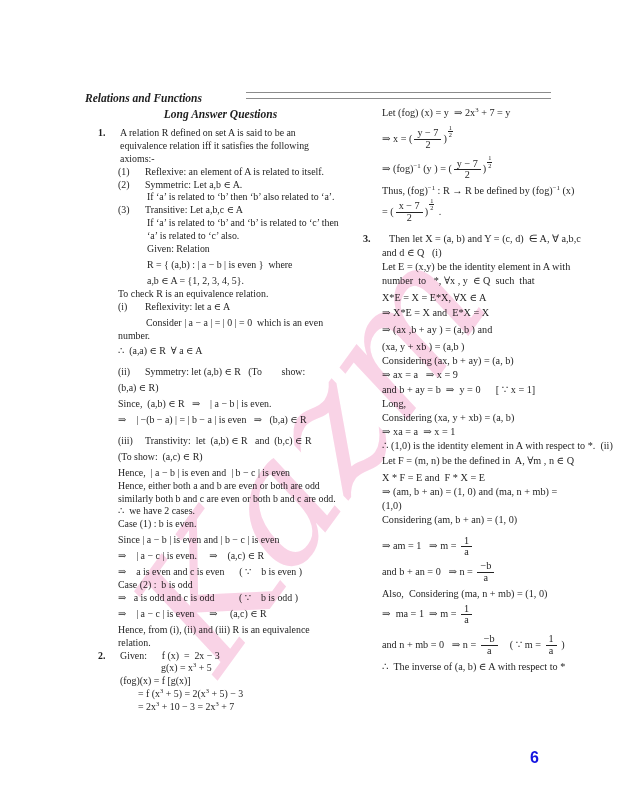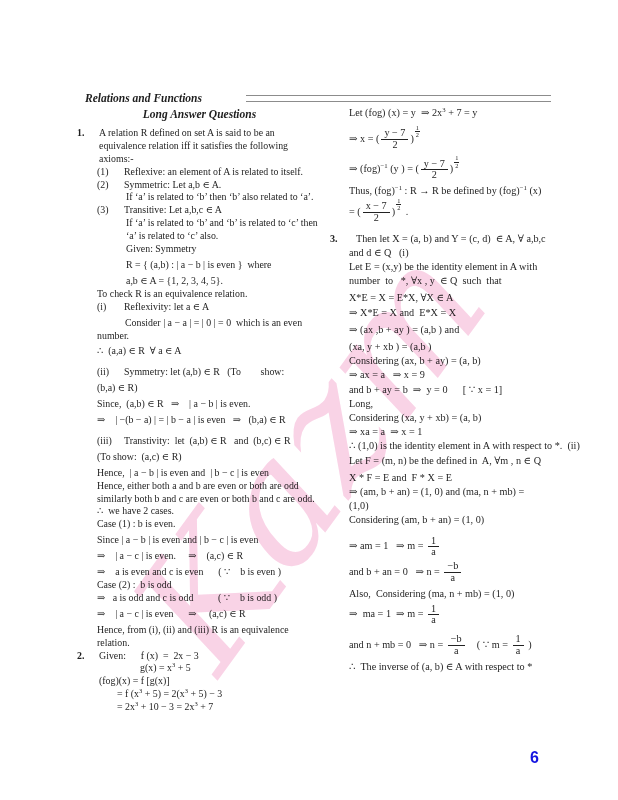--- a/index.html
+++ b/index.html
@@ -1,34 +1,34 @@
 <!DOCTYPE html>
 <html style="--c-pg: #1313e0; --c-wm: #f5aed2; --c-rule: #8c8c8c;"><head>
 <meta charset="utf-8">
 <style>
   html,body{margin:0;padding:0;background:#e8e8e8;}
   .page{position:relative;width:618px;height:800px;background:#ffffff;overflow:hidden;
         font-family:"Liberation Serif","DejaVu Serif",serif;color:#1e1e1e;}
   
-  .hdr{position:absolute;left:85px;top:92px;width:470px;display:flex;align-items:center;gap:36px;}
+  .hdr{position:absolute;left:85px;top:92px;width:470px;display:flex;gap:36px;}
   .hdr-title{font-size:11.5px;font-weight:bold;font-style:italic;white-space:nowrap;}
   .hdr-rule{margin-left:8px;width:305px;height:5px;
             border-top:1.6px solid var(--c-rule,#8c8c8c);
             border-bottom:1.6px solid var(--c-rule,#8c8c8c);}
   
-  .cols{position:absolute;left:77px;top:106px;display:flex;gap:8px;align-items:flex-start;}
+  .cols{position:absolute;left:98px;top:106px;display:flex;gap:20px;align-items:flex-start;}
   .col-left{width:245px;font-size:9.9px;line-height:12.9px;}
   .col-right{width:250px;font-size:10.2px;line-height:14.2px;}
   .sec-title{text-align:center;font-weight:bold;font-style:italic;font-size:11.5px;
              margin:2px 0 6px 0;}
   .ln{margin:0;}
   .tx{white-space:pre-wrap;}
   .q{display:flex;}
   .q>.mk{flex:0 0 22px;font-weight:bold;}
-  .q>.tx{flex:1;}
+  .q>.tx{flex:1;font-family:Liberation Serif, serif;}
   .col-right .q>.mk{flex:0 0 26px;}
   .s{display:flex;padding-left:20px;}
   .s>.mk{flex:0 0 27px;}
   .s>.tx{flex:1;}
   .b{padding-left:20px;}
   .col-right .b{padding-left:19px;}
   .i1{padding-left:22px;}
   .i2{padding-left:49px;}
   .i3{padding-left:40px;}
   .i4{padding-left:63px;}
@@ -76,21 +76,21 @@
           <div class="ln s">
             <span class="mk">(2)</span>
             <span class="tx">Symmetric: Let a,b ∈ A.</span>
           </div>
           <div class="ln i2"><span class="tx">If ‘a’ is related to ‘b’ then ‘b’ also related to ‘a’.</span></div>
           <div class="ln s">
             <span class="mk">(3)</span>
             <span class="tx">Transitive: Let a,b,c ∈ A</span>
           </div>
           <div class="ln i2"><span class="tx">If ‘a’ is related to ‘b’ and ‘b’ is related to ‘c’ then ‘a’ is related to ‘c’ also.</span></div>
-          <div class="ln i2"><span class="tx">Given: Symmetry</span></div>
+          <div class="ln i2"><span class="tx">Given: Relation</span></div>
           <div class="ln i2 g"><span class="tx">R = { (a,b) : | a − b | is even }  where</span></div>
           <div class="ln i2 g"><span class="tx">a,b ∈ A = {1, 2, 3, 4, 5}.</span></div>
           <div class="ln b"><span class="tx">To check R is an equivalence relation.</span></div>
           <div class="ln s">
             <span class="mk">(i)</span>
             <span class="tx">Reflexivity: let a ∈ A</span>
           </div>
           <div class="ln ti g"><span class="tx">Consider | a − a | = | 0 | = 0  which is an even number.</span></div>
           <div class="ln b g"><span class="tx">∴  (a,a) ∈ R  ∀ a ∈ A</span></div>
           <div class="ln s G">

